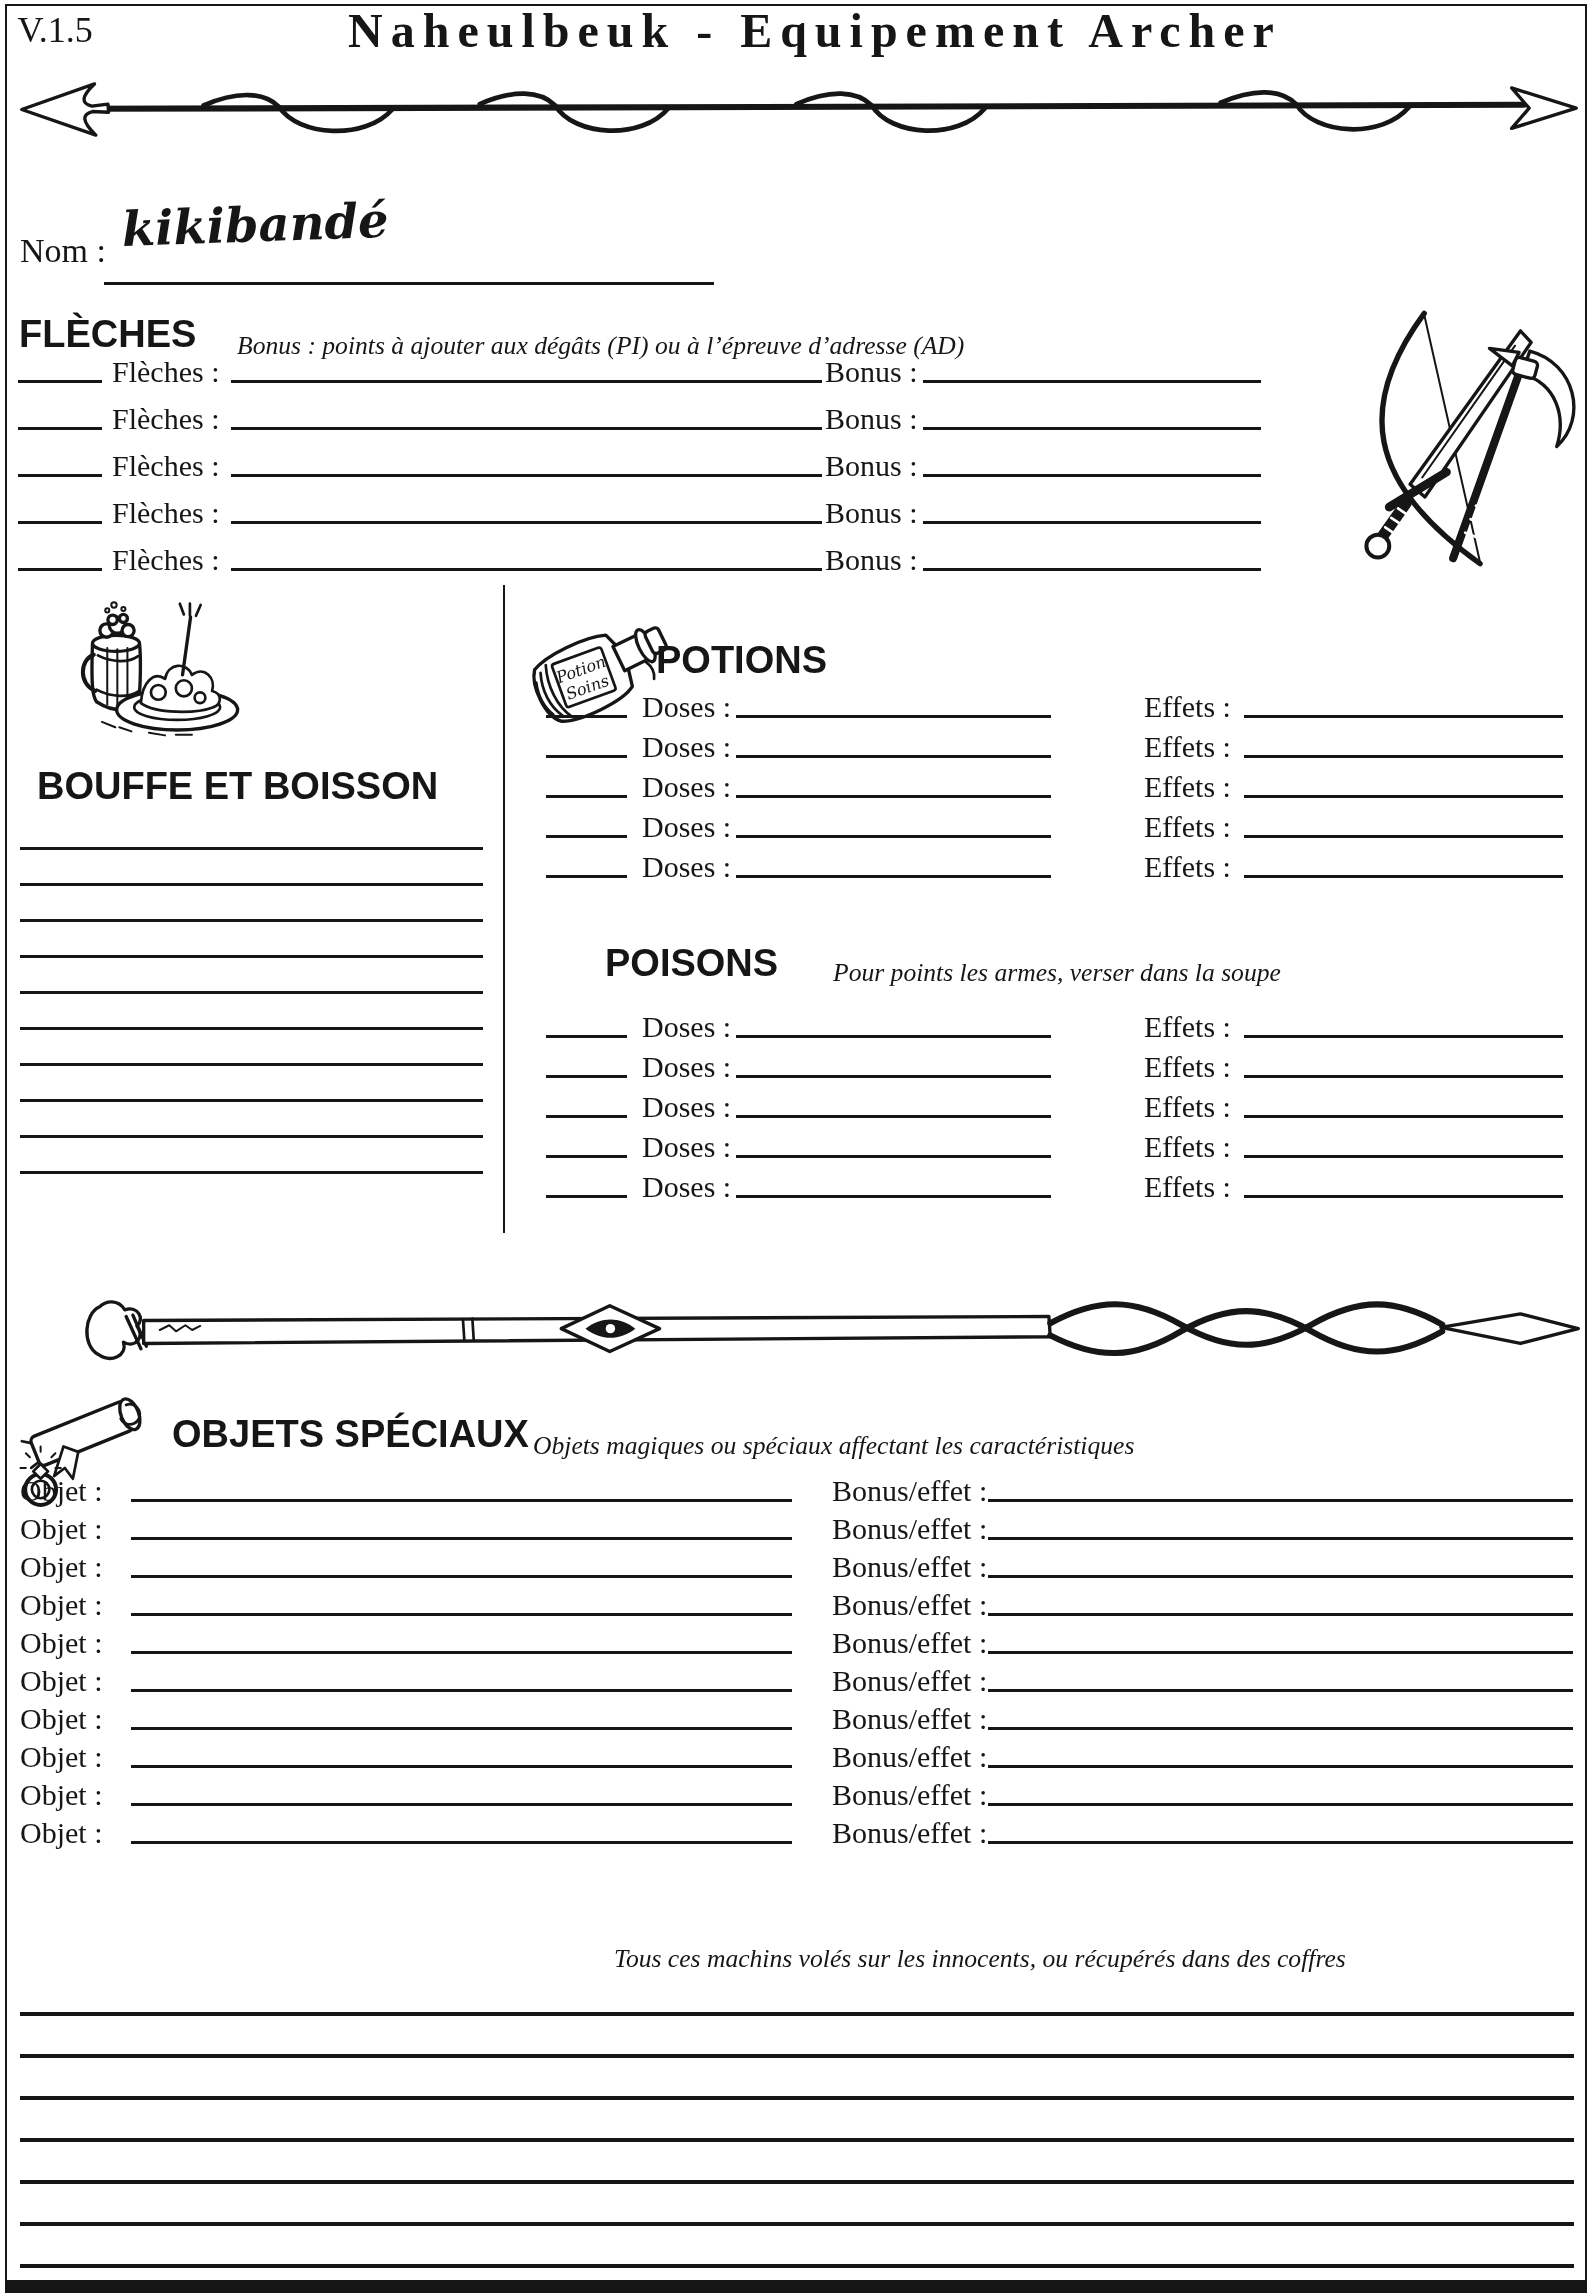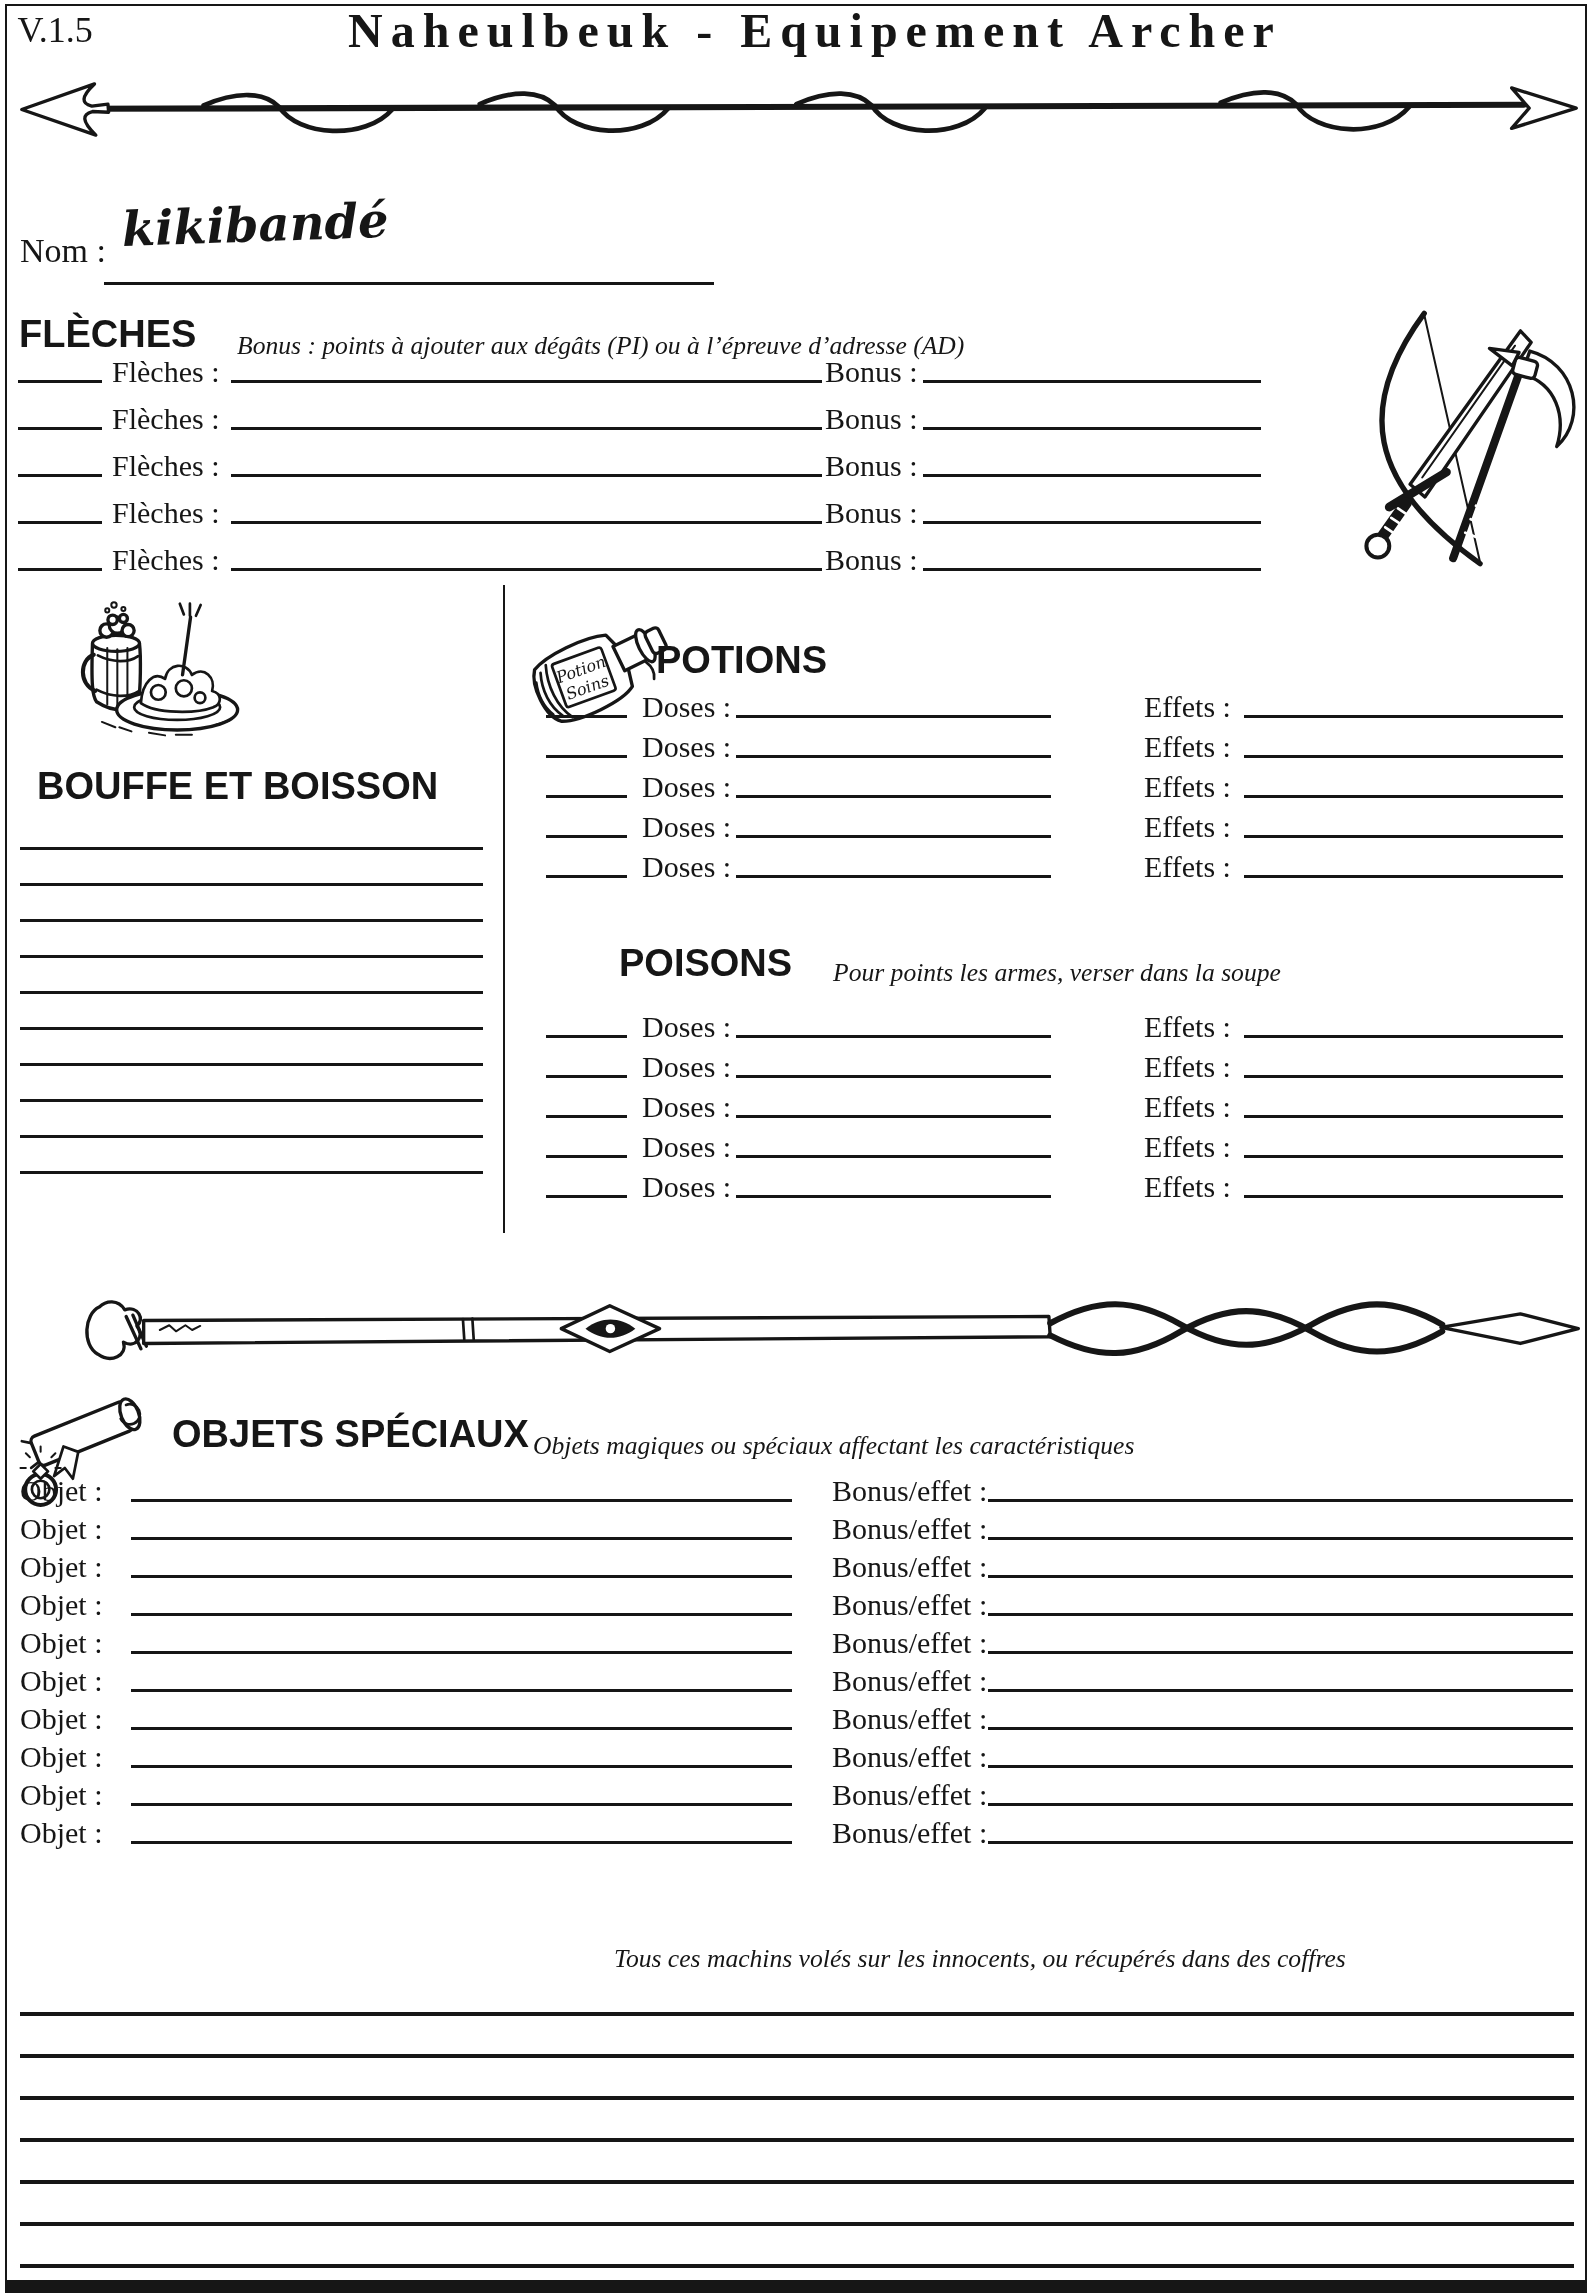--- a/index.html
+++ b/index.html
@@ -46,21 +46,21 @@
   .potions-heading{ left:616px; top:639px;margin-left:40px; }
   .potion-rows{ left:546px; top:682px; width:1018px; }
 
   .prow{ position:relative; height:40px; }
   .prow .qty{ left:0; width:81px; }
   .prow .lab-a{ left:96px; }
   .prow .dose{ left:190px; width:315px; }
   .prow .lab-b{ left:598px; }
   .prow .eff{ left:698px; width:319px; }
 
-  .poisons-heading{ left:619px; top:942px; }
+  .poisons-heading{ left:605px; top:942px; }
   .poisons-subtitle{ left:833px; top:958px; }
   .poison-rows{ left:546px; top:1002px; width:1018px; }
 
   .staff-illu{ left:79px; top:1288px; }
 
   .scroll-illu{ left:10.8px; top:1382px; }
   .objets-heading{ left:172px; top:1413px; }
   .objets-subtitle{ left:533px; top:1431px;font-style:italic; }
   .objet-rows{ left:20px; top:1468px; width:1556px; }
 

